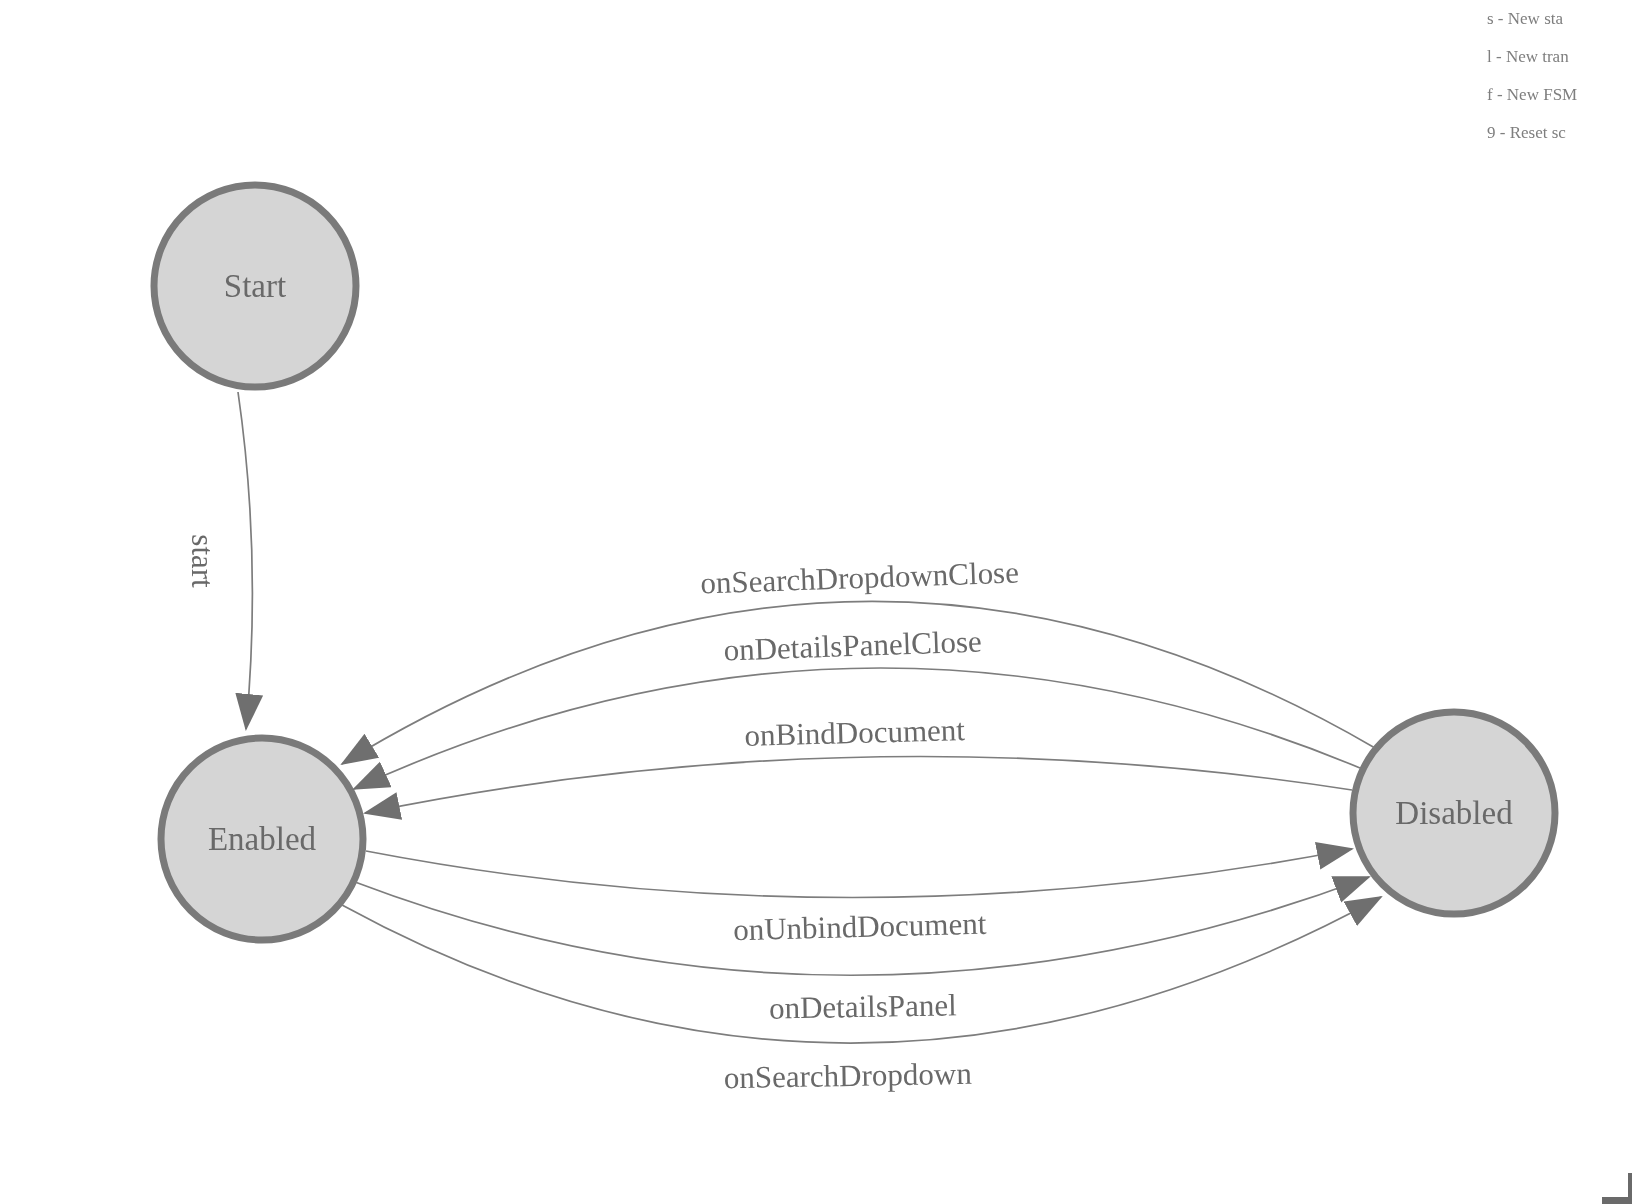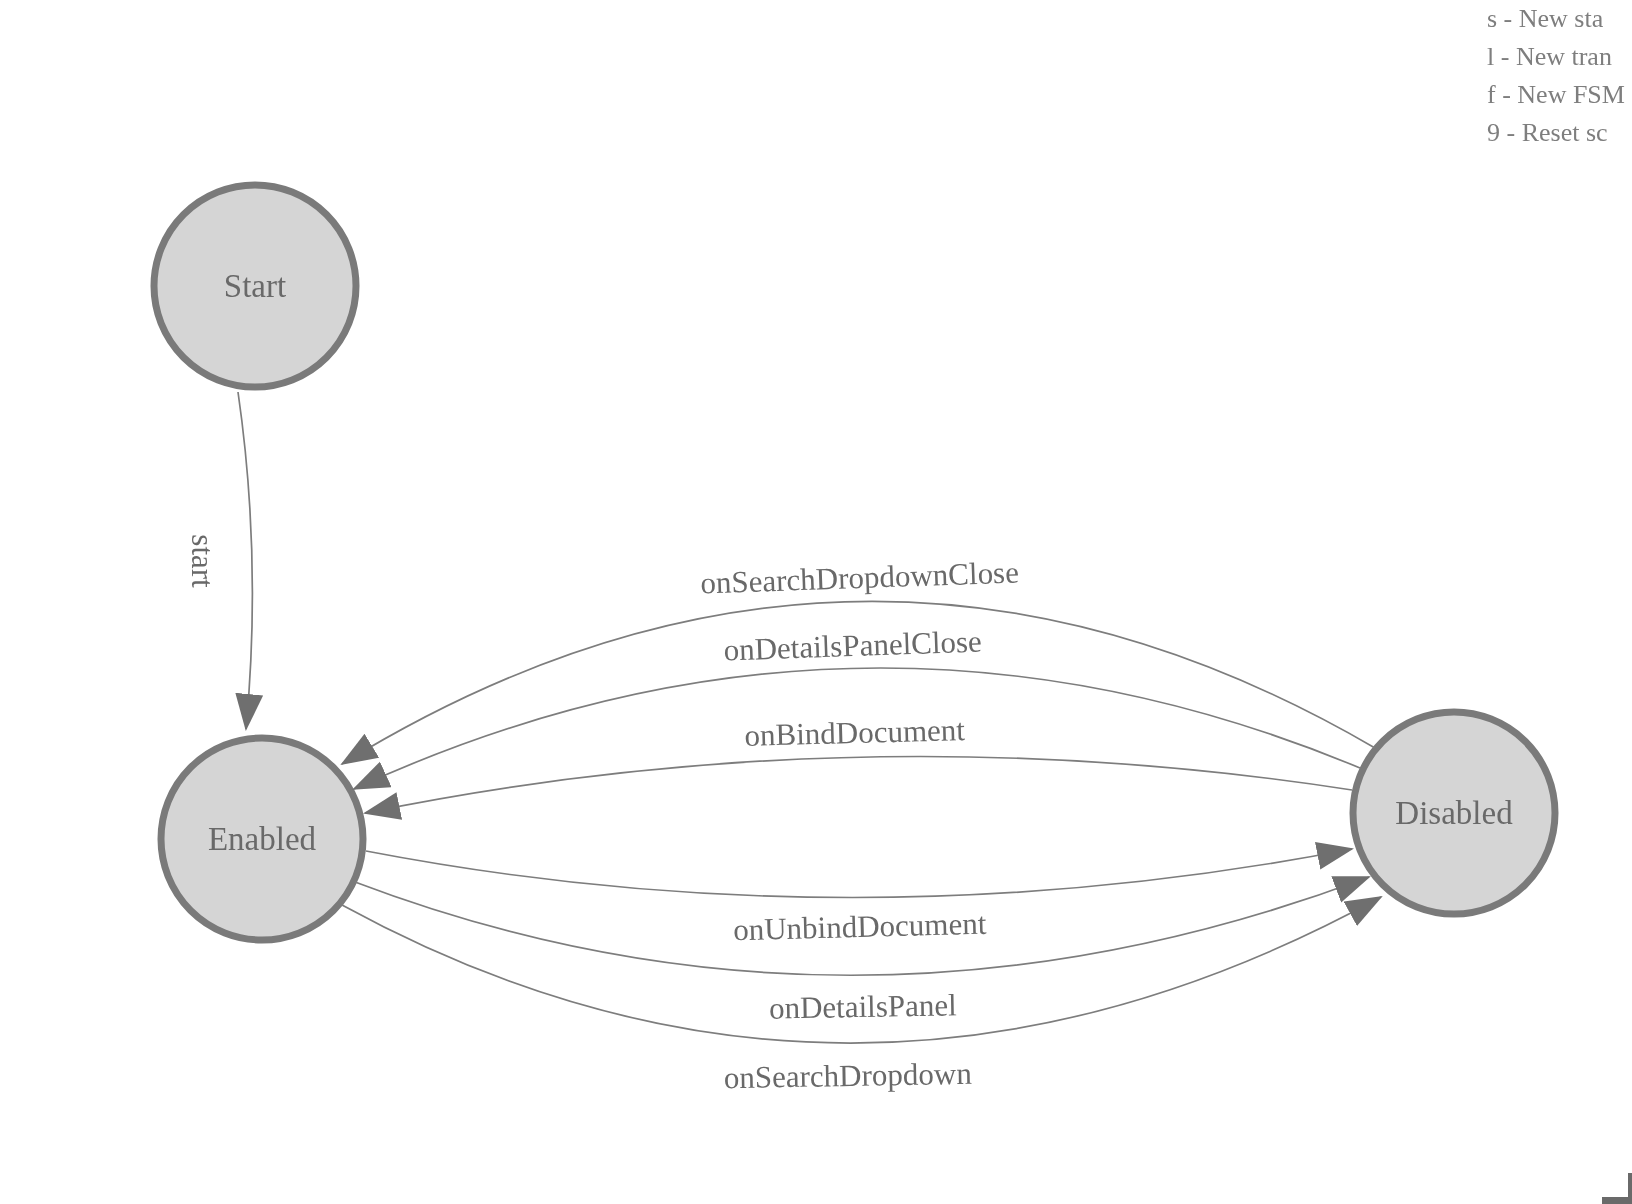--- a/index.html
+++ b/index.html
@@ -36,21 +36,21 @@
   .edge-label {
     font-size: 31px;
     fill: var(--label_text, #696969);
     text-anchor: middle;
   }
   .arrow { fill: var(--arrow, #6f6f6f); }
   #legend {
     position: absolute;
     left: 1487px;
     top: 0px;
-    font-size: 26px;
+    font-size: 17px;
     line-height: 38px;
     color: var(--legend_text, #7e7e7e);
     white-space: nowrap;
   }
   .corner-piece { fill: var(--corner, #6a6a6a); }
 </style>
 </head>
 <body>
 
 <div id="canvas-wrap">

